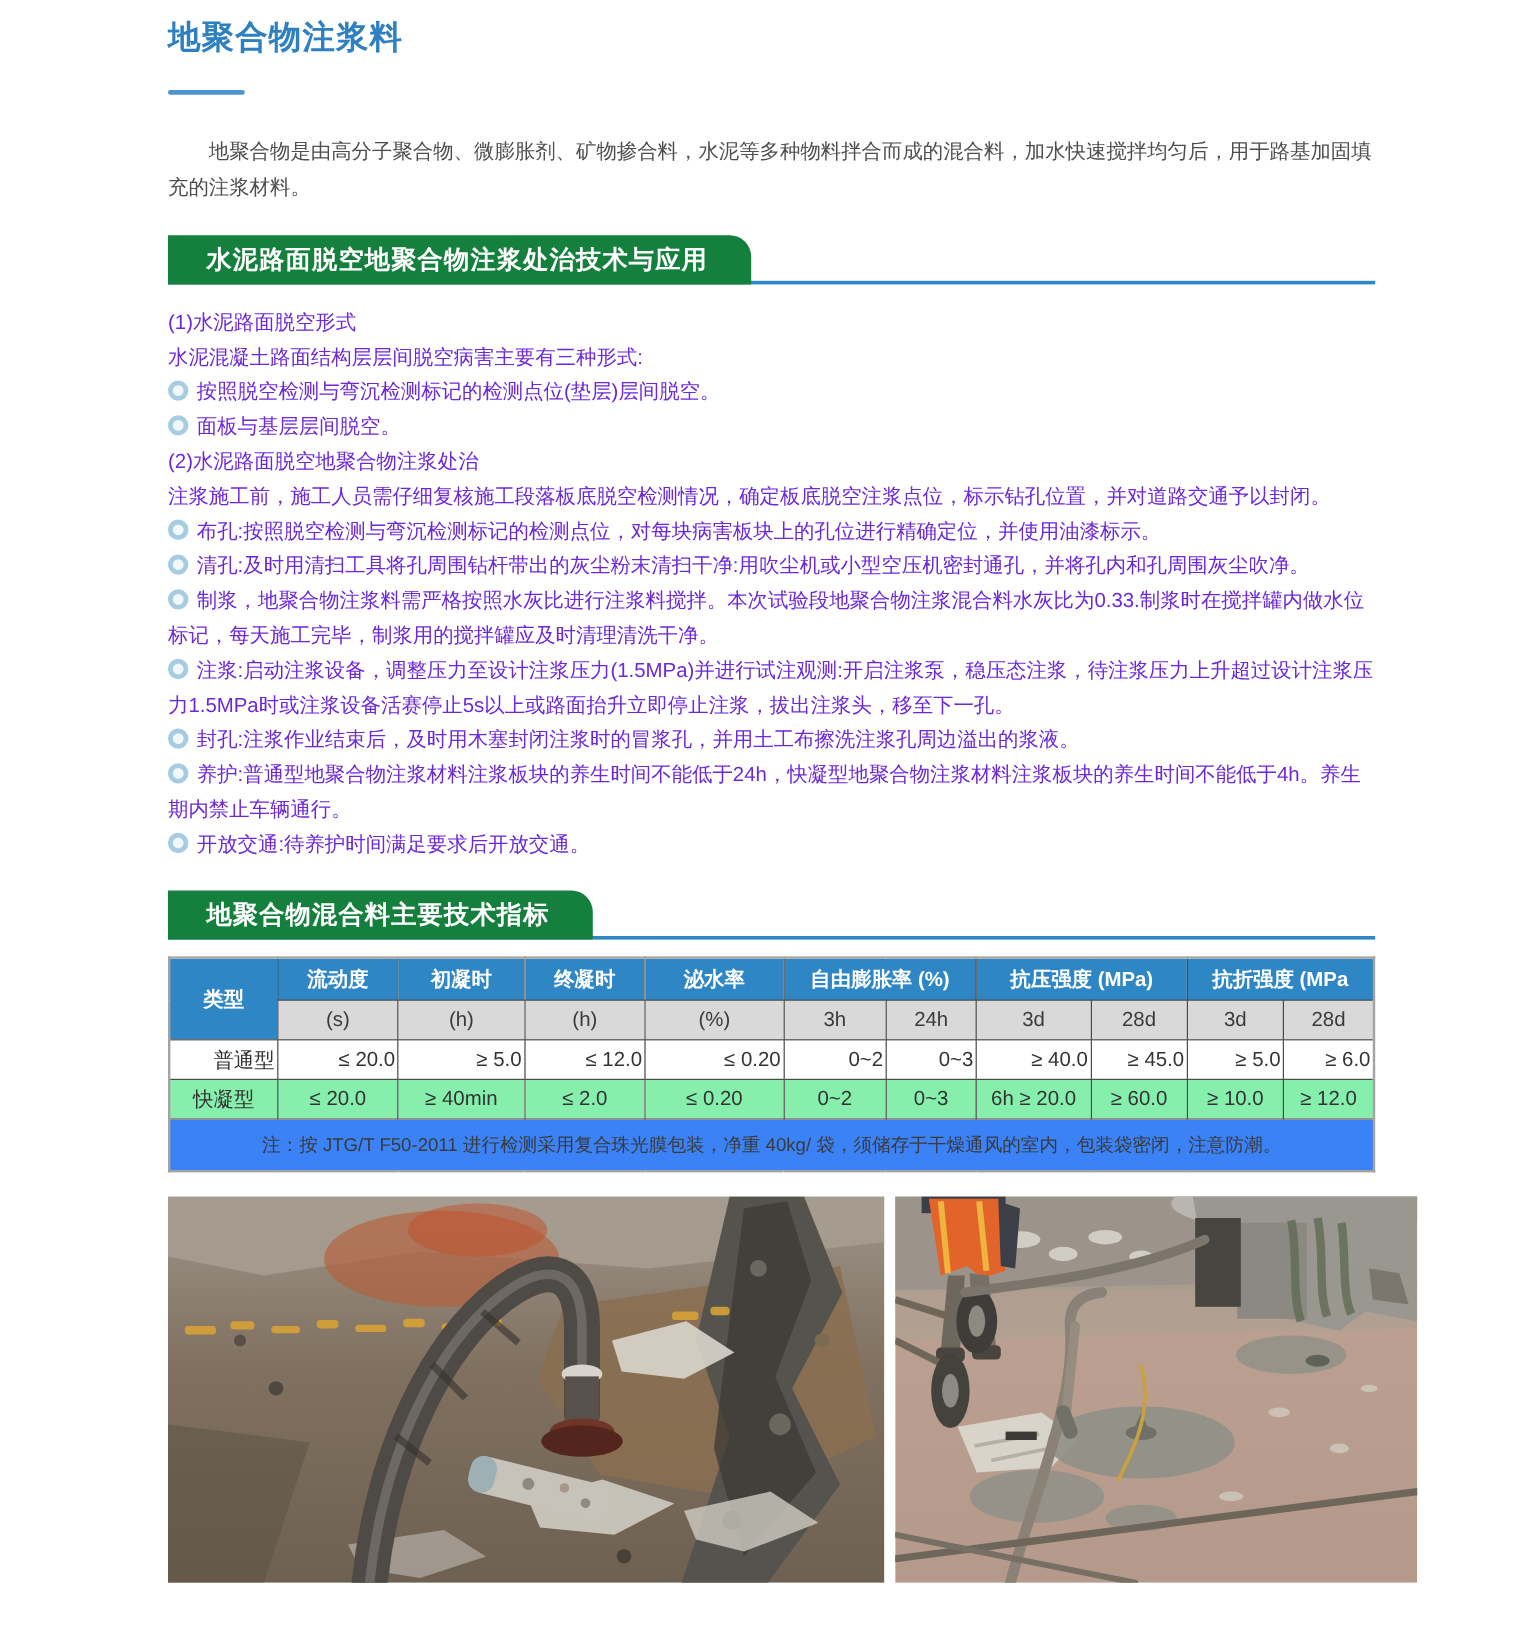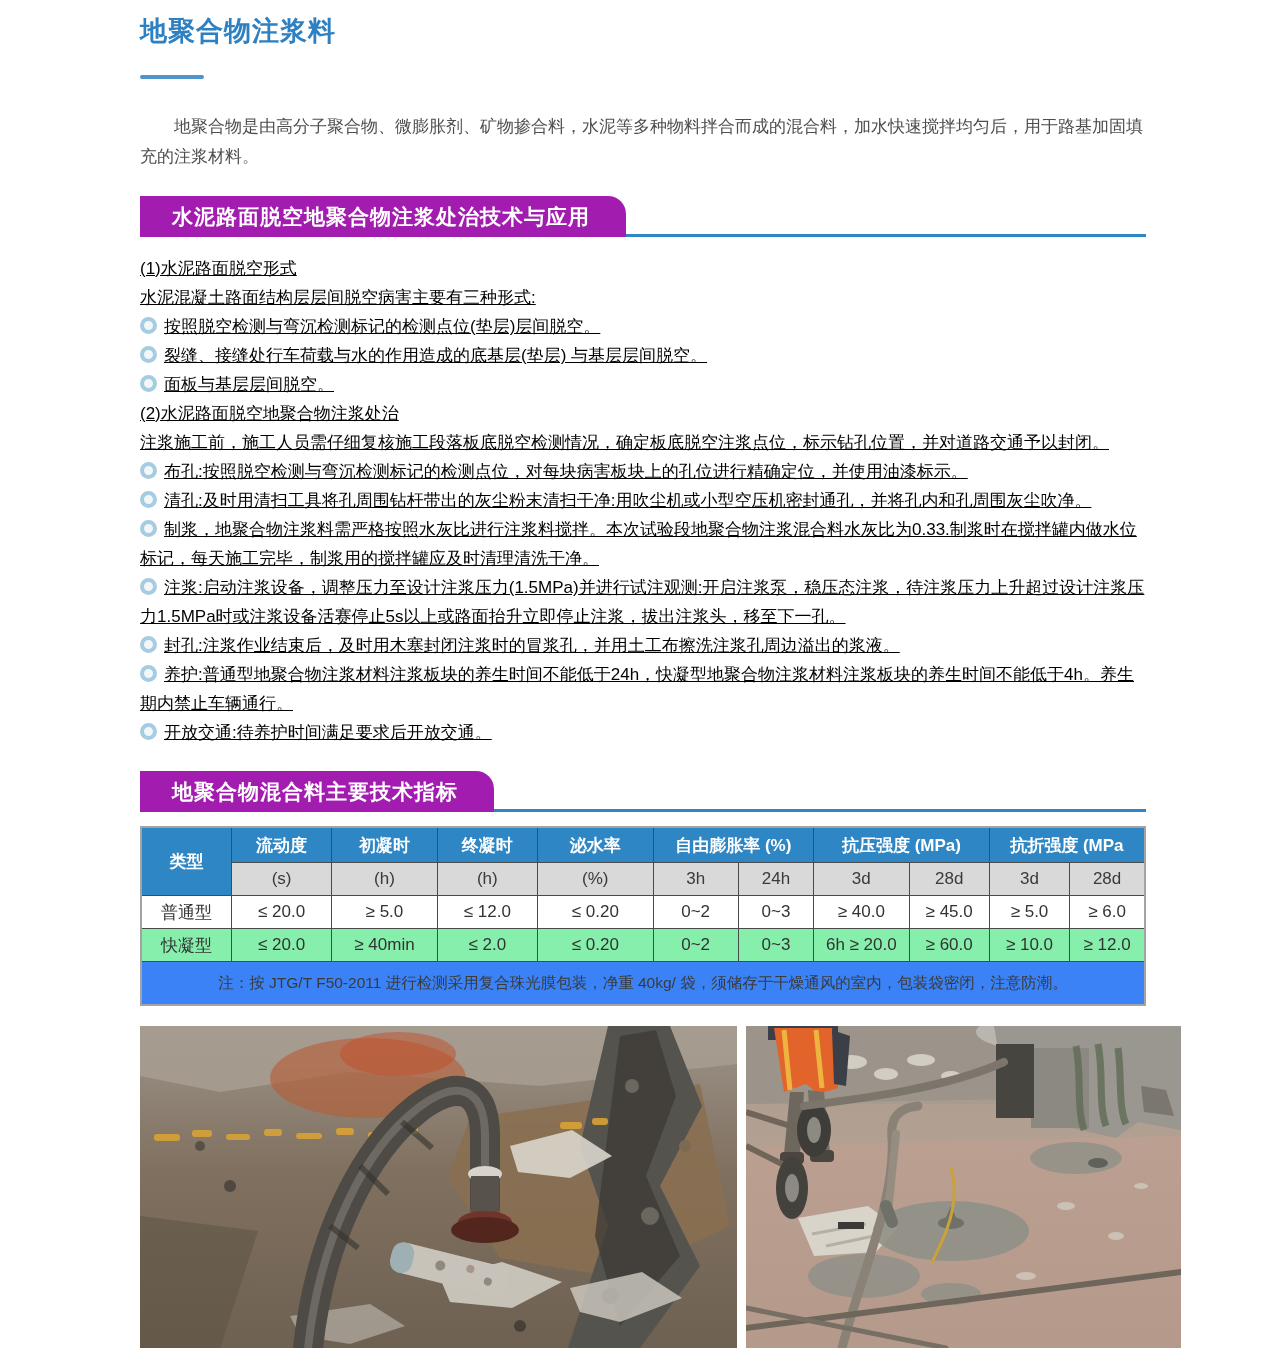--- a/index.html
+++ b/index.html
@@ -6,35 +6,35 @@
   body{width:1280px;min-height:1372px;font-family:"Liberation Sans","DejaVu Sans",sans-serif;-webkit-font-smoothing:antialiased;}
   .page{padding:14px 0 0 140px;width:1041px;}
   .content{width:1006px;}
 
   h1.title{margin:0;font-size:27px;line-height:34px;font-weight:bold;color:#2f80c0;letter-spacing:1px;}
   .title-underline{width:64px;height:4px;background:#4e95ce;border-radius:2px;margin-top:27px;}
   p.intro{margin:33px 0 0 0;font-size:17px;line-height:30px;color:#4d4d4d;text-indent:2em;}
 
   .banner-row{position:relative;margin-top:24px;height:41px;}
   .banner-row::after{content:"";position:absolute;left:0;right:0;bottom:0;height:3px;background:#2e86c4;}
-  .banner{position:relative;z-index:1;display:inline-block;height:41px;line-height:41px;background:#a21caf;color:#ffffff;
+  .banner{position:relative;z-index:1;display:inline-block;height:41px;line-height:41px;background:#15803d;color:#ffffff;
           font-size:21px;font-weight:bold;padding:0 36px 0 32px;border-radius:0 18px 0 0;letter-spacing:1px;}
 
   .body-lines{margin-top:17px;}
-  .line{font-size:17px;line-height:29px;color:#000000;text-decoration:underline;}
+  .line{font-size:17px;line-height:29px;color:#6d28d9;}
   .ring{display:inline-block;width:9px;height:9px;border:4px solid #a6cce1;border-radius:50%;
         background:#f2f7fa;vertical-align:-2px;margin-right:7px;}
 
   table.spec{width:100%;border-collapse:collapse;table-layout:fixed;margin-top:14px;
              border:2px solid #a3a3a3;font-size:17px;color:#333;}
   table.spec th,table.spec td{border:1px solid #4a4a4a;text-align:center;padding:2px 2px;overflow:hidden;white-space:nowrap;}
   tr.h1 th{background:#2e86c4;color:#fff;font-weight:600;height:30px;}
   th.type-cell{background:#2e86c4;color:#fff;font-weight:600;}
   tr.h2 th{background:#d9d9d9;color:#3a3a3a;font-weight:normal;height:28px;}
-  tr.r1 td{background:#ffffff;height:28px;}
+  tr.r1 td{background:#ffffff;height:28px;text-align:right;}
   tr.r2 td{background:#86efac;height:28px;text-align:center;}
   tr.note-row td{background:#3b82f6;height:38px;font-size:15.5px;color:#3a3a3a;white-space:normal;}
 
   .photos{margin-top:20px;display:flex;gap:9px;}
   .photo{display:block;flex:none;}
   .photo.left{width:597px;height:322px;}
   .photo.right{width:435px;height:322px;}
 </style>
 </head>
 <body>
@@ -47,21 +47,20 @@
     <p class="intro">地聚合物是由高分子聚合物、微膨胀剂、矿物掺合料，水泥等多种物料拌合而成的混合料，加水快速搅拌均匀后，用于路基加固填充的注浆材料。</p>
 
     <div class="banner-row">
       <div class="banner">水泥路面脱空地聚合物注浆处治技术与应用</div>
     </div>
 
     <div class="body-lines">
       <div class="line"><span>(1)水泥路面脱空形式</span></div>
       <div class="line"><span>水泥混凝土路面结构层层间脱空病害主要有三种形式:</span></div>
       <div class="line"><span class="ring"></span><span>按照脱空检测与弯沉检测标记的检测点位(垫层)层间脱空。</span></div>
-      <div class="line"><span class="ring"></span><span>裂缝、接缝处行车荷载与水的作用造成的底基层(垫层) 与基层层间脱空。</span></div>
       <div class="line"><span class="ring"></span><span>面板与基层层间脱空。</span></div>
       <div class="line"><span>(2)水泥路面脱空地聚合物注浆处治</span></div>
       <div class="line"><span>注浆施工前，施工人员需仔细复核施工段落板底脱空检测情况，确定板底脱空注浆点位，标示钻孔位置，并对道路交通予以封闭。</span></div>
       <div class="line"><span class="ring"></span><span>布孔:按照脱空检测与弯沉检测标记的检测点位，对每块病害板块上的孔位进行精确定位，并使用油漆标示。</span></div>
       <div class="line"><span class="ring"></span><span>清孔:及时用清扫工具将孔周围钻杆带出的灰尘粉末清扫干净:用吹尘机或小型空压机密封通孔，并将孔内和孔周围灰尘吹净。</span></div>
       <div class="line"><span class="ring"></span><span>制浆，地聚合物注浆料需严格按照水灰比进行注浆料搅拌。本次试验段地聚合物注浆混合料水灰比为0.33.制浆时在搅拌罐内做水位标记，每天施工完毕，制浆用的搅拌罐应及时清理清洗干净。</span></div>
       <div class="line"><span class="ring"></span><span>注浆:启动注浆设备，调整压力至设计注浆压力(1.5MPa)并进行试注观测:开启注浆泵，稳压态注浆，待注浆压力上升超过设计注浆压力1.5MPa时或注浆设备活赛停止5s以上或路面抬升立即停止注浆，拔出注浆头，移至下一孔。</span></div>
       <div class="line"><span class="ring"></span><span>封孔:注浆作业结束后，及时用木塞封闭注浆时的冒浆孔，并用土工布擦洗注浆孔周边溢出的浆液。</span></div>
       <div class="line"><span class="ring"></span><span>养护:普通型地聚合物注浆材料注浆板块的养生时间不能低于24h，快凝型地聚合物注浆材料注浆板块的养生时间不能低于4h。养生期内禁止车辆通行。</span></div>
       <div class="line"><span class="ring"></span><span>开放交通:待养护时间满足要求后开放交通。</span></div>

